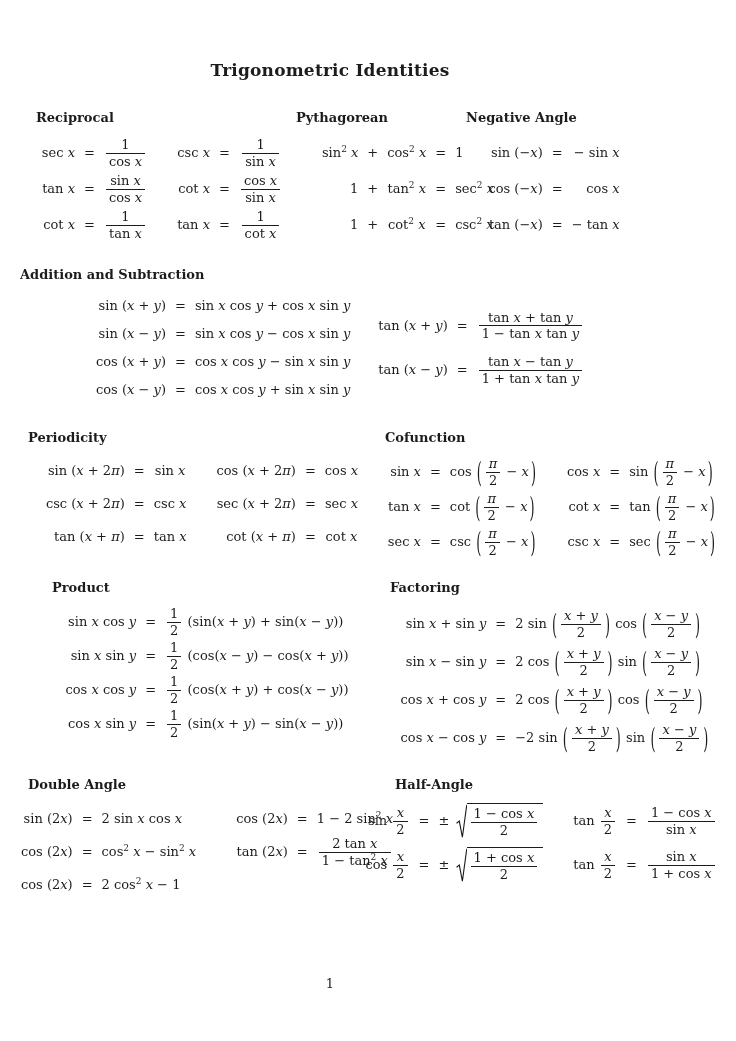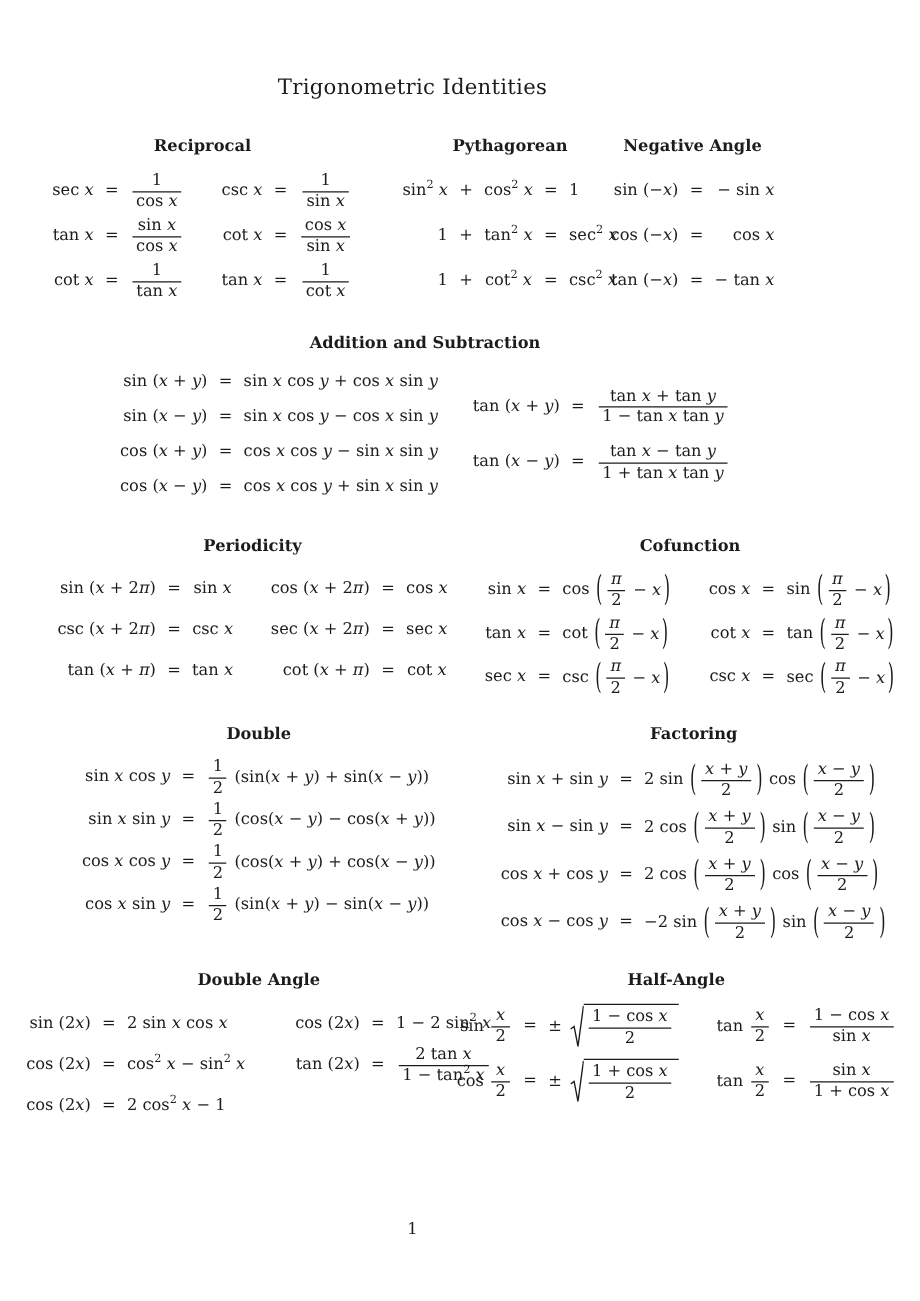--- a/index.html
+++ b/index.html
@@ -3,25 +3,25 @@
 <meta charset="utf-8">
 <style>
   html,body{margin:0;padding:0;background:#ffffff;}
   .page{
     position:relative;width:736px;height:1041px;background:#ffffff;
     font-family:"DejaVu Serif","Liberation Serif",serif;color:#1c1c1c;
     overflow:hidden;
   }
   .title{
     position:absolute;left:0;top:60px;width:660px;text-align:center;
-    font-size:17px;font-weight:normal;letter-spacing:0.2px;
+    font-size:17px;font-weight:bold;letter-spacing:0.2px;
   }
   .pageno{position:absolute;left:0;top:976px;width:660px;text-align:center;font-size:13px;}
   .sec{position:absolute;}
-  .sec h3{font-size:13px;font-weight:bold;text-align:center;margin:0 0 10px 0;line-height:15px;}
+  .sec h3{font-size:13px;font-weight:bold;text-align:left;margin:0 0 10px 0;line-height:15px;}
   #sec-double h3,#sec-half h3{margin-bottom:11px;}
   .duo{display:flex;justify-content:center;align-items:center;gap:28px;}
   #sec-double .duo{align-items:flex-start;gap:40px;}
   .grid{display:grid;justify-content:center;align-items:center;column-gap:9px;font-size:13px;}
   .cell{justify-self:center;white-space:nowrap;line-height:1.25;}
   
   #g-reciprocal,#g-periodicity,#g-cofunction,#g-half{
     grid-template-columns:repeat(3,max-content) 12px repeat(3,max-content);
   }
   #g-pythagorean{grid-template-columns:repeat(5,max-content);}
@@ -259,21 +259,21 @@
         <span class="cell"><span class="fn">csc</span> <em>x</em></span>
         <span class="cell">=</span>
         <span class="cell"><span class="fn">sec</span> <span class="bp">(</span><span class="pin"><span class="frac">
               <span class="num"><em>π</em></span>
               <span class="den">2</span>
             </span> − <em>x</em></span><span class="bp">)</span></span>
       </div>
   </div>
 
   <div class="sec" id="sec-product" style="left:52px;top:580px;width:310px">
-    <h3>Double</h3>
+    <h3>Product</h3>
     <div class="grid" id="g-product">
         <span class="cell"><span class="fn">sin</span> <em>x</em> <span class="fn">cos</span> <em>y</em></span>
         <span class="cell">=</span>
         <span class="cell"><span class="frac">
             <span class="num">1</span>
             <span class="den">2</span>
           </span> (<span class="fn">sin</span>(<em>x</em> + <em>y</em>) + <span class="fn">sin</span>(<em>x</em> − <em>y</em>))</span>
         <span class="cell"><span class="fn">sin</span> <em>x</em> <span class="fn">sin</span> <em>y</em></span>
         <span class="cell">=</span>
         <span class="cell"><span class="frac">

